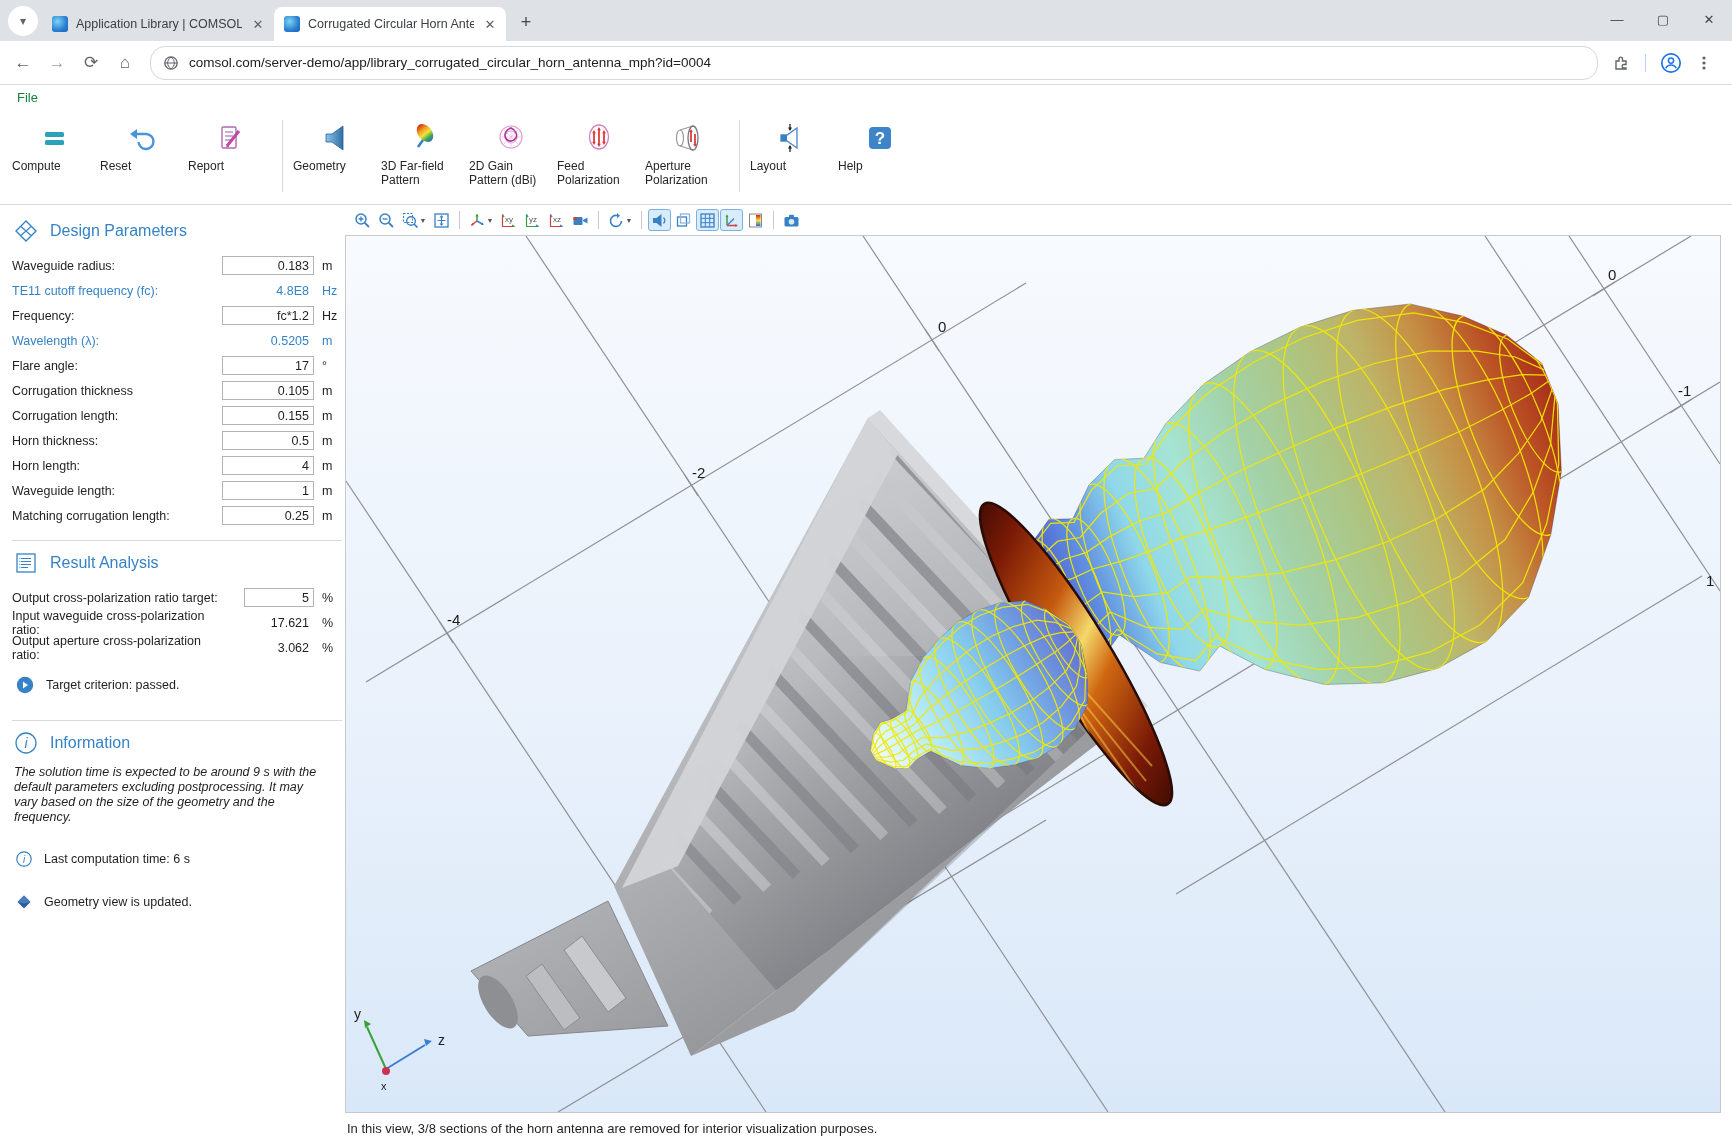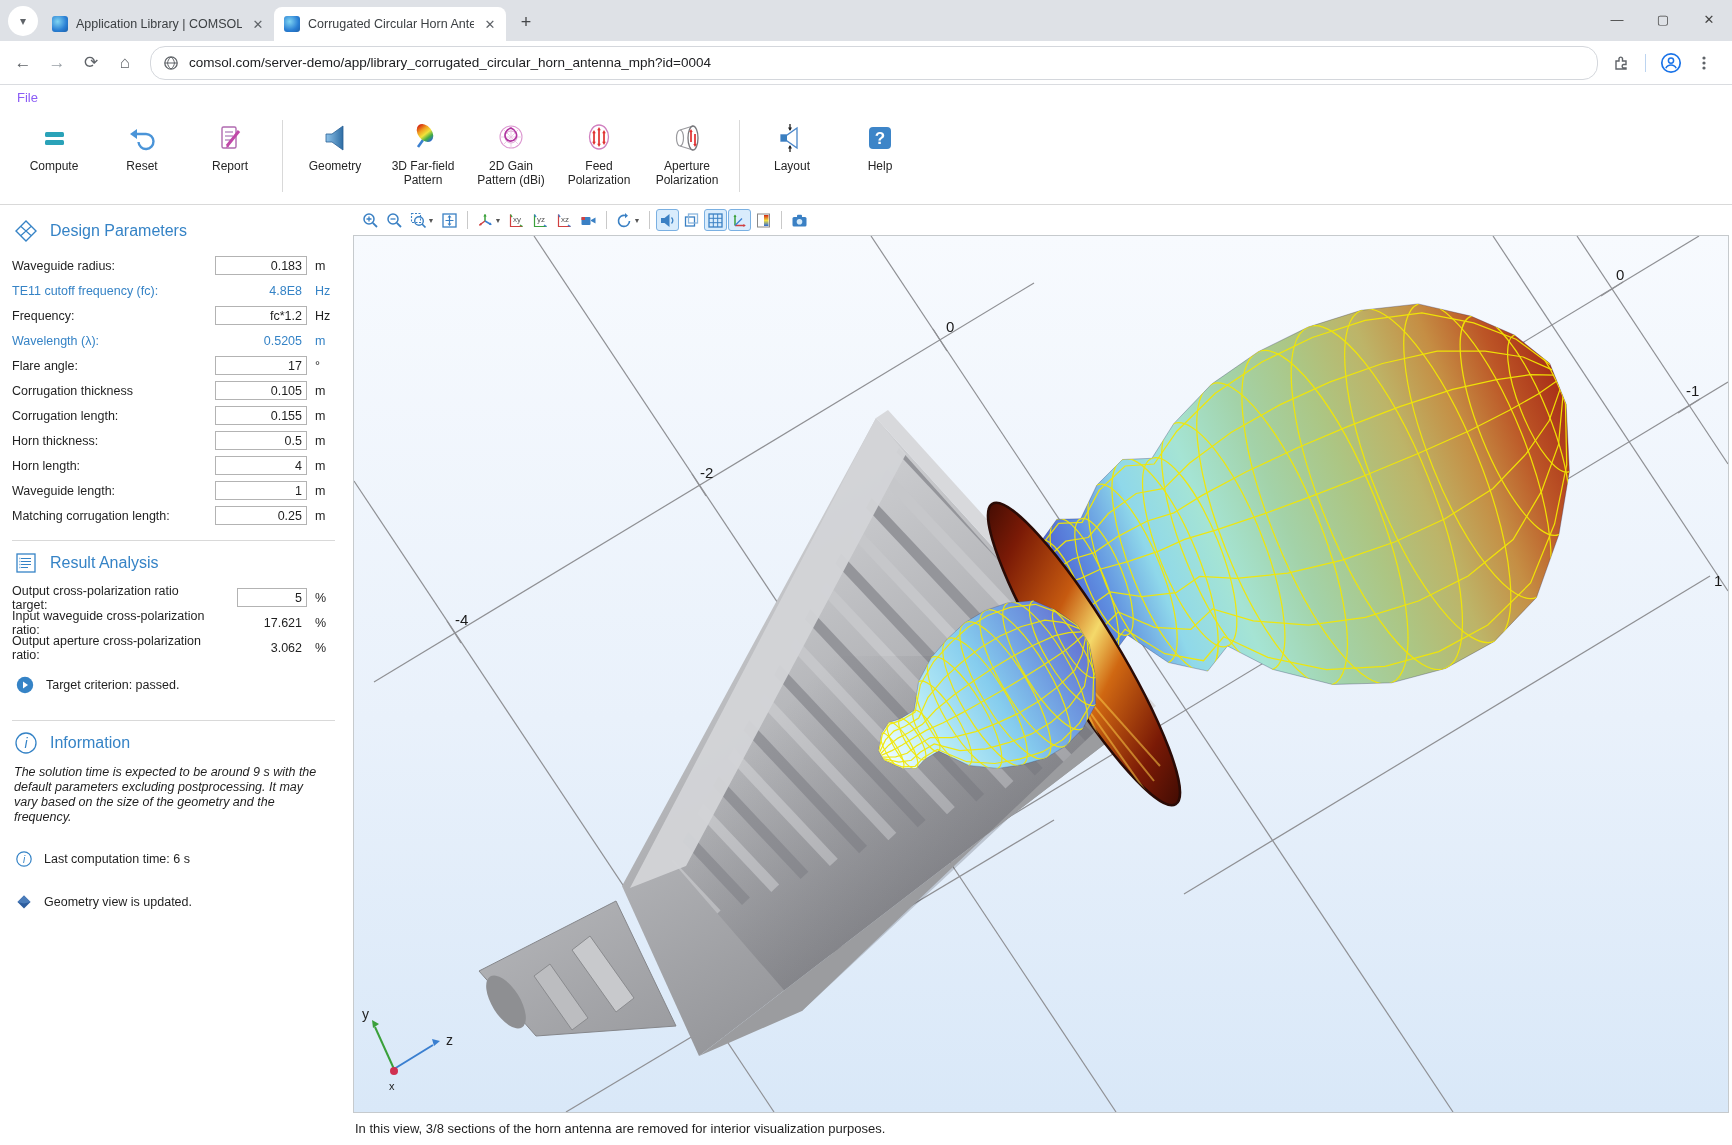--- a/index.html
+++ b/index.html
@@ -23,48 +23,48 @@
   .navbar { position:absolute; left:0; top:41px; width:1732px; height:44px; background:#fff; border-bottom:1px solid #dadce0; display:flex; align-items:center; }
   .nav-btn { width:30px; height:30px; display:flex; align-items:center; justify-content:center; font-size:17px; margin-left:4px; }
   .nav-back { color:#5f6368; margin-left:8px; } .nav-fwd { color:#9aa0a6; } .nav-reload,.nav-home { color:#5f6368; }
   .omnibox { height:30px; flex:none; width:1448px; margin-left:10px; border:1px solid #d4d7dc; border-radius:15px; background:#fff; display:flex; align-items:center; padding:16px 12px; gap:10px; }
   .omnibox .url { font-size:13.5px; color:#202124; }
   .nav-right { display:flex; align-items:center; margin-left:14px; gap:14px; }
   .nav-sep { width:1px; height:18px; background:#bcd4f0; }
 
   
   .menubar { position:absolute; left:0; top:85px; width:1732px; height:25px; background:#fff; display:flex; align-items:center; }
-  .menubar .menu-item { font-size:13px; color:#8b5cf6; padding:2px 10px; margin-left:7px; }
+  .menubar .menu-item { font-size:13px; color:#15803d; padding:2px 10px; margin-left:7px; }
 
   .ribbon { position:absolute; left:0; top:110px; width:1732px; height:94px; background:#fff; display:flex; align-items:flex-start; padding:8px 0 0 10px; }
   .rbtn { width:88px; display:flex; flex-direction:column; align-items:center; gap:3px; padding-top:2px; }
   .rbtn .ricon { width:36px; height:36px; display:flex; align-items:center; justify-content:center; }
-  .rbtn .rlabel { font-size:12px; color:#262626; text-align:center; line-height:1.2; width:84px; }
+  .rbtn .rlabel { font-size:12px; color:#262626; line-height:1.2; width:84px; }
   .rsep { width:1px; height:72px; background:#d9d9d9; margin:2px 8px 0 8px; }
 
   .content { position:absolute; left:0; top:204px; width:1732px; height:941px; border-top:1px solid #d9d9d9; background:#fff; }
 
   
-  .sidebar { position:absolute; left:0; top:0; width:345px; height:941px; padding:8px 8px 0 12px; background:#fff; }
+  .sidebar { position:absolute; left:0; top:0; width:345px; height:941px; padding:8px 1px 0 12px; background:#fff; }
   .sec-head { display:flex; align-items:center; gap:12px; margin:6px 0 10px 2px; }
   .sec-head .sec-title { color:#3583c6; font-size:16px; }
   .prow { display:flex; align-items:center; height:25px; }
   .prow .plabel { flex:1; font-size:12.5px; color:#1f1f1f; }
   .prow .plabel.blue, .prow .punit.blue, .prow .pvalue.blue { color:#3583c6; }
   .prow input { width:92px; height:19px; border:1px solid #b3b3b3; font-size:12.5px; text-align:right; padding:0 4px; color:#1f1f1f; font-family:"Liberation Sans",sans-serif; background:#fff; }
   .prow input.narrow { width:70px; }
   .prow .valwrap { width:92px; display:flex; justify-content:flex-end; }
   .prow .pvalue { width:92px; font-size:12.5px; text-align:right; padding-right:5px; color:#1f1f1f; }
   .prow .punit { width:30px; padding-left:8px; font-size:12.5px; color:#1f1f1f; }
   .divider { height:1px; background:#d9d9d9; margin:12px 2px 10px 0; }
   .statusrow { display:flex; align-items:center; gap:12px; margin:16px 0 2px 4px; font-size:12.5px; color:#1f1f1f; }
   .infopara { font-size:12.5px; color:#1f1f1f; line-height:1.2; margin:2px 0 0 2px; width:310px;font-style:italic; }
 
   
-  .gpanel { position:absolute; left:345px; top:0; width:1376px; height:941px; background:#fff;margin-left:8px; }
+  .gpanel { position:absolute; left:345px; top:0; width:1376px; height:941px; background:#fff; }
   .gtoolbar { height:30px; display:flex; align-items:center; padding-left:6px; gap:1px; }
   .gbtn { width:23px; height:22px; border:1px solid transparent; border-radius:3px; display:flex; align-items:center; justify-content:center; }
   .gbtn.wide { width:30px; }
   .gbtn.active { background:#d9ecfc; border-color:#7ab0e2; }
   .gbtn .caret { font-size:7px; color:#555; margin-left:1px; }
   .gsep { width:1px; height:18px; background:#c9c9c9; margin:0 5px; }
   .gcanvas { position:absolute; left:0; top:30px; width:1376px; height:878px; border:1px solid #c6cacd; }
   .gcaption { position:absolute; left:2px; top:916px; font-size:13px; color:#1f1f1f; }
 
   svg text { font-family:"Liberation Sans",sans-serif; }

